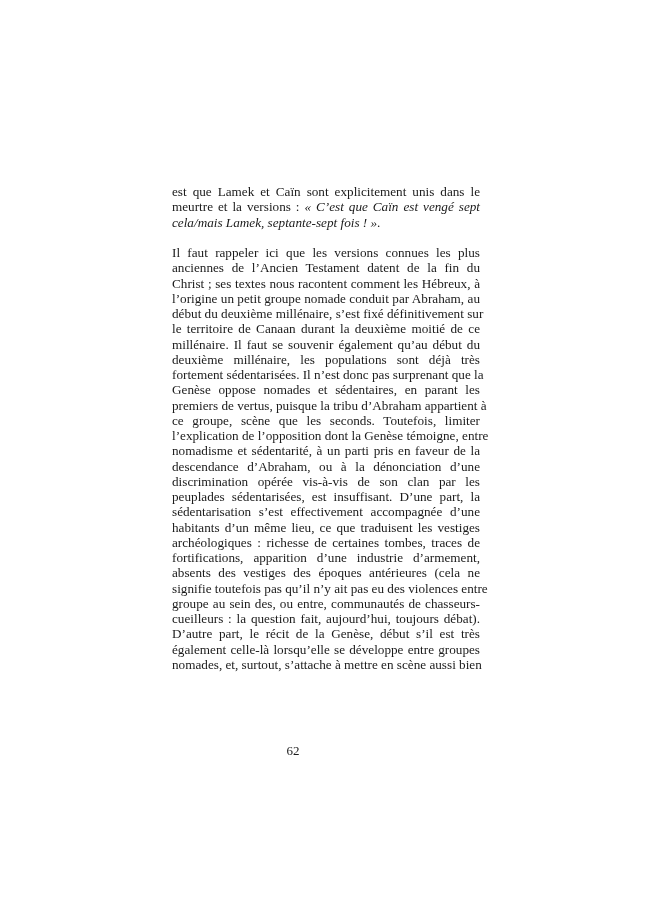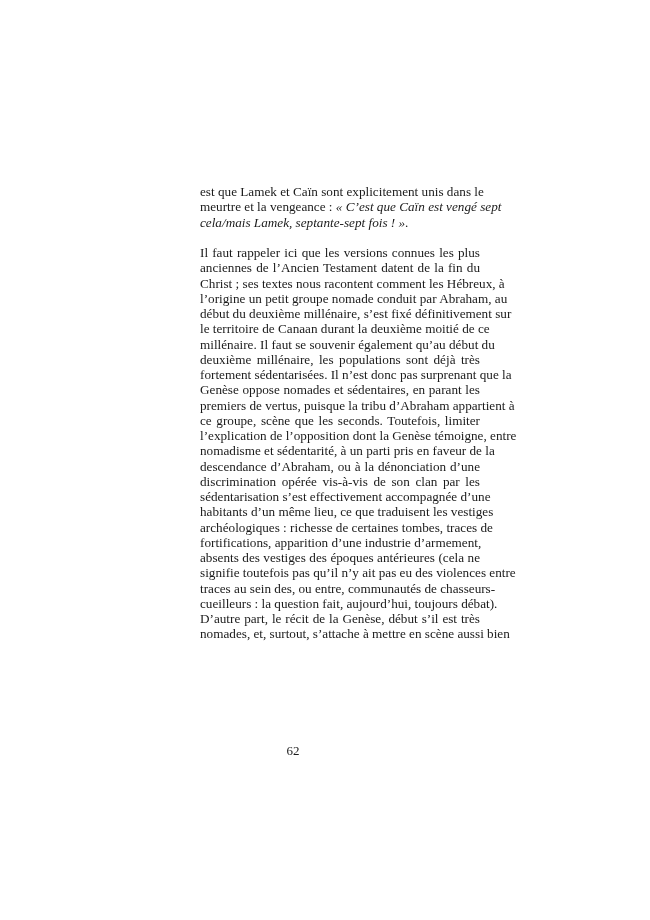--- a/index.html
+++ b/index.html
@@ -7,64 +7,66 @@
     .page {
       position: absolute; left: 0; top: 0; width: 650px; height: 920px; background: #ffffff;
     }
     .text-block {
       position: absolute; left: 172px; top: 184px; width: 308px;
       font-family: "Liberation Serif", "DejaVu Serif", serif;
       font-size: 13.2px; line-height: 15.25px; color: #1a1a1a;
     }
     .line {
       display: block; white-space: nowrap; text-align: justify; text-align-last: justify;
-      height: 15.25px; overflow: visible; margin-left: 28px;
+      height: 15.25px; overflow: visible;
     }
     .line.last { text-align-last: left; }
     .blank { display: block; height: 15.25px; }
     .it { font-style: italic; }
     .page-number {
       position: absolute; left: 0; width: 586px; top: 743px; text-align: center;
       font-family: "Liberation Serif", "DejaVu Serif", serif; font-size: 13px; color: #1a1a1a;
     }
   </style>
 </head>
 <body>
 
 <div class="page">
   <div class="text-block" id="text-block">
       <div>
         <span class="line"><span>est que Lamek et Caïn sont explicitement unis dans le</span></span>
-        <span class="line"><span>meurtre et la vengeance : </span><span class="it">« C’est que Caïn est vengé sept</span></span>
+        <span class="line"><span>meurtre et la versions : </span><span class="it">« C’est que Caïn est vengé sept</span></span>
         <span class="line last"><span class="it">cela/mais Lamek, septante-sept fois ! »</span><span>.</span></span>
       </div>
       <span class="blank"></span>
       <div>
         <span class="line"><span>Il faut rappeler ici que les versions connues les plus</span></span>
         <span class="line"><span>anciennes de l’Ancien Testament datent de la fin du</span></span>
         <span class="line"><span>Christ ; ses textes nous racontent comment les Hébreux, à</span></span>
         <span class="line"><span>l’origine un petit groupe nomade conduit par Abraham, au</span></span>
         <span class="line"><span>début du deuxième millénaire, s’est fixé définitivement sur</span></span>
         <span class="line"><span>le territoire de Canaan durant la deuxième moitié de ce</span></span>
         <span class="line"><span>millénaire. Il faut se souvenir également qu’au début du</span></span>
         <span class="line"><span>deuxième millénaire, les populations sont déjà très</span></span>
         <span class="line"><span>fortement sédentarisées. Il n’est donc pas surprenant que la</span></span>
         <span class="line"><span>Genèse oppose nomades et sédentaires, en parant les</span></span>
         <span class="line"><span>premiers de vertus, puisque la tribu d’Abraham appartient à</span></span>
         <span class="line"><span>ce groupe, scène que les seconds. Toutefois, limiter</span></span>
         <span class="line"><span>l’explication de l’opposition dont la Genèse témoigne, entre</span></span>
         <span class="line"><span>nomadisme et sédentarité, à un parti pris en faveur de la</span></span>
         <span class="line"><span>descendance d’Abraham, ou à la dénonciation d’une</span></span>
         <span class="line"><span>discrimination opérée vis-à-vis de son clan par les</span></span>
+        <span class="line"><span>peuplades sédentarisées, est insuffisant. D’une part, la</span></span>
         <span class="line"><span>sédentarisation s’est effectivement accompagnée d’une</span></span>
         <span class="line"><span>habitants d’un même lieu, ce que traduisent les vestiges</span></span>
         <span class="line"><span>archéologiques : richesse de certaines tombes, traces de</span></span>
         <span class="line"><span>fortifications, apparition d’une industrie d’armement,</span></span>
         <span class="line"><span>absents des vestiges des époques antérieures (cela ne</span></span>
         <span class="line"><span>signifie toutefois pas qu’il n’y ait pas eu des violences entre</span></span>
-        <span class="line"><span>traces au sein des, ou entre, communautés de chasseurs-</span></span>
+        <span class="line"><span>groupe au sein des, ou entre, communautés de chasseurs-</span></span>
         <span class="line"><span>cueilleurs : la question fait, aujourd’hui, toujours débat).</span></span>
         <span class="line"><span>D’autre part, le récit de la Genèse, début s’il est très</span></span>
+        <span class="line"><span>également celle-là lorsqu’elle se développe entre groupes</span></span>
         <span class="line"><span>nomades, et, surtout, s’attache à mettre en scène aussi bien</span></span>
       </div>
     </div>
   <div class="page-number">62</div>
 </div>
 
 </body></html>

